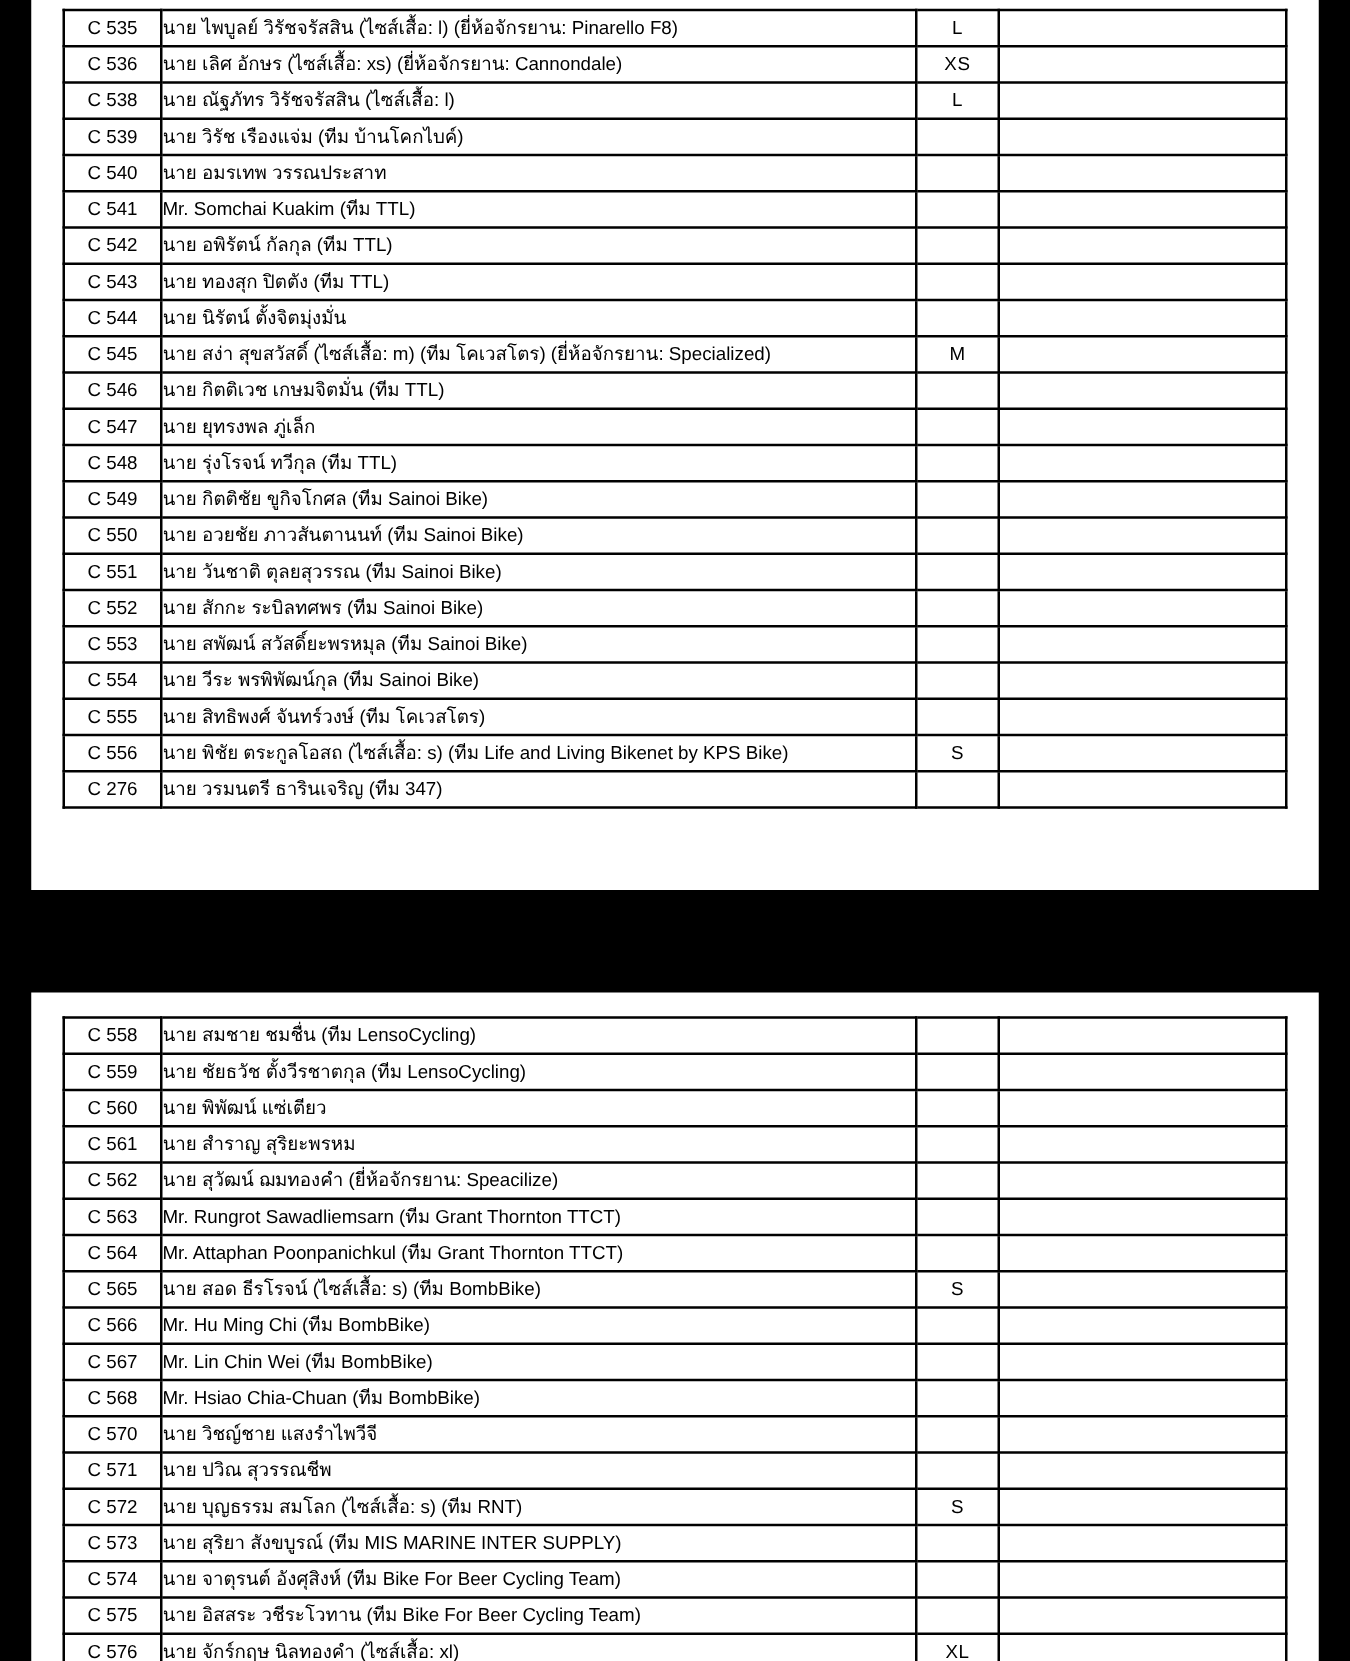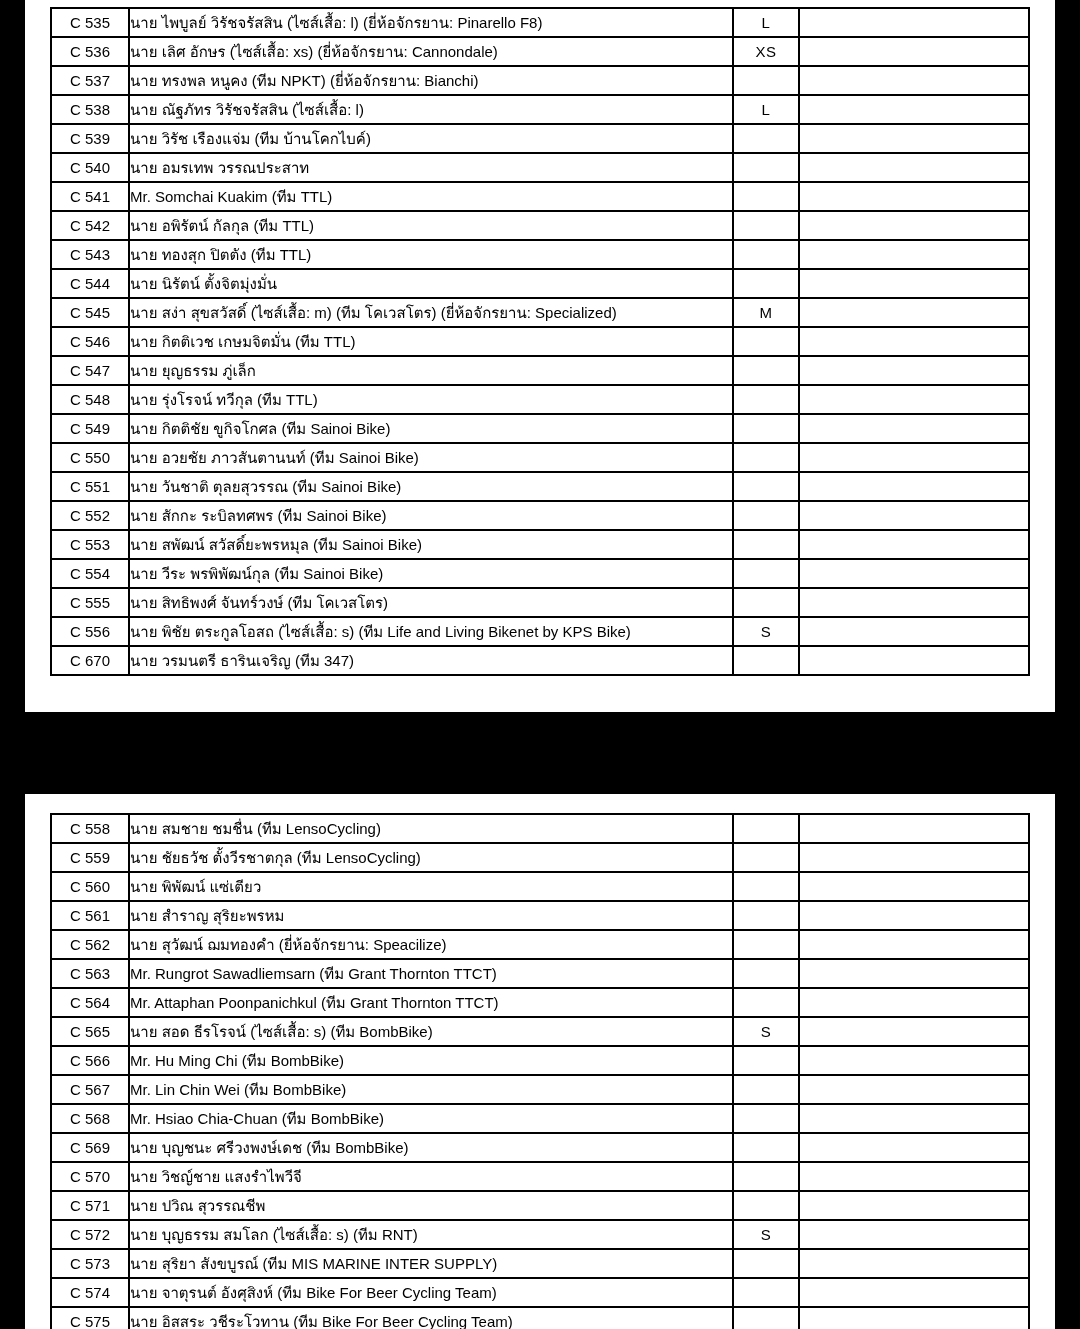--- a/index.html
+++ b/index.html
@@ -84,26 +84,20 @@
           <td class="cell-note"></td>
         </tr>
 
         <tr>
           <td class="cell-code">C 536</td>
           <td class="cell-name">นาย เลิศ อักษร (ไซส์เสื้อ: xs) (ยี่ห้อจักรยาน: Cannondale)</td>
           <td class="cell-size">XS</td>
           <td class="cell-note"></td>
         </tr>
 
-        <tr>
-          <td class="cell-code">C 537</td>
-          <td class="cell-name">นาย ทรงพล หนูคง (ทีม NPKT) (ยี่ห้อจักรยาน: Bianchi)</td>
-          <td class="cell-size"></td>
-          <td class="cell-note"></td>
-        </tr>
 
         <tr>
           <td class="cell-code">C 538</td>
           <td class="cell-name">นาย ณัฐภัทร วิรัชจรัสสิน (ไซส์เสื้อ: l)</td>
           <td class="cell-size">L</td>
           <td class="cell-note"></td>
         </tr>
 
         <tr>
           <td class="cell-code">C 539</td>
@@ -156,21 +150,21 @@
 
         <tr>
           <td class="cell-code">C 546</td>
           <td class="cell-name">นาย กิตติเวช เกษมจิตมั่น (ทีม TTL)</td>
           <td class="cell-size"></td>
           <td class="cell-note"></td>
         </tr>
 
         <tr>
           <td class="cell-code">C 547</td>
-          <td class="cell-name">นาย ยุญธรรม ภู่เล็ก</td>
+          <td class="cell-name">นาย ยุทรงพล ภู่เล็ก</td>
           <td class="cell-size"></td>
           <td class="cell-note"></td>
         </tr>
 
         <tr>
           <td class="cell-code">C 548</td>
           <td class="cell-name">นาย รุ่งโรจน์ ทวีกุล (ทีม TTL)</td>
           <td class="cell-size"></td>
           <td class="cell-note"></td>
         </tr>
@@ -225,21 +219,21 @@
         </tr>
 
         <tr>
           <td class="cell-code">C 556</td>
           <td class="cell-name">นาย พิชัย ตระกูลโอสถ (ไซส์เสื้อ: s) (ทีม Life and Living Bikenet by KPS Bike)</td>
           <td class="cell-size">S</td>
           <td class="cell-note"></td>
         </tr>
 
         <tr>
-          <td class="cell-code">C 670</td>
+          <td class="cell-code">C 276</td>
           <td class="cell-name">นาย วรมนตรี ธารินเจริญ (ทีม 347)</td>
           <td class="cell-size"></td>
           <td class="cell-note"></td>
         </tr>
       </tbody>
   </table>
 </div>
 
 <div class="page" id="page2">
   <table class="roster">
@@ -321,26 +315,20 @@
           <td class="cell-note"></td>
         </tr>
 
         <tr>
           <td class="cell-code">C 568</td>
           <td class="cell-name">Mr. Hsiao Chia-Chuan (ทีม BombBike)</td>
           <td class="cell-size"></td>
           <td class="cell-note"></td>
         </tr>
 
-        <tr>
-          <td class="cell-code">C 569</td>
-          <td class="cell-name">นาย บุญชนะ ศรีวงพงษ์เดช (ทีม BombBike)</td>
-          <td class="cell-size"></td>
-          <td class="cell-note"></td>
-        </tr>
 
         <tr>
           <td class="cell-code">C 570</td>
           <td class="cell-name">นาย วิชญ์ชาย แสงรำไพวีจี</td>
           <td class="cell-size"></td>
           <td class="cell-note"></td>
         </tr>
 
         <tr>
           <td class="cell-code">C 571</td>

